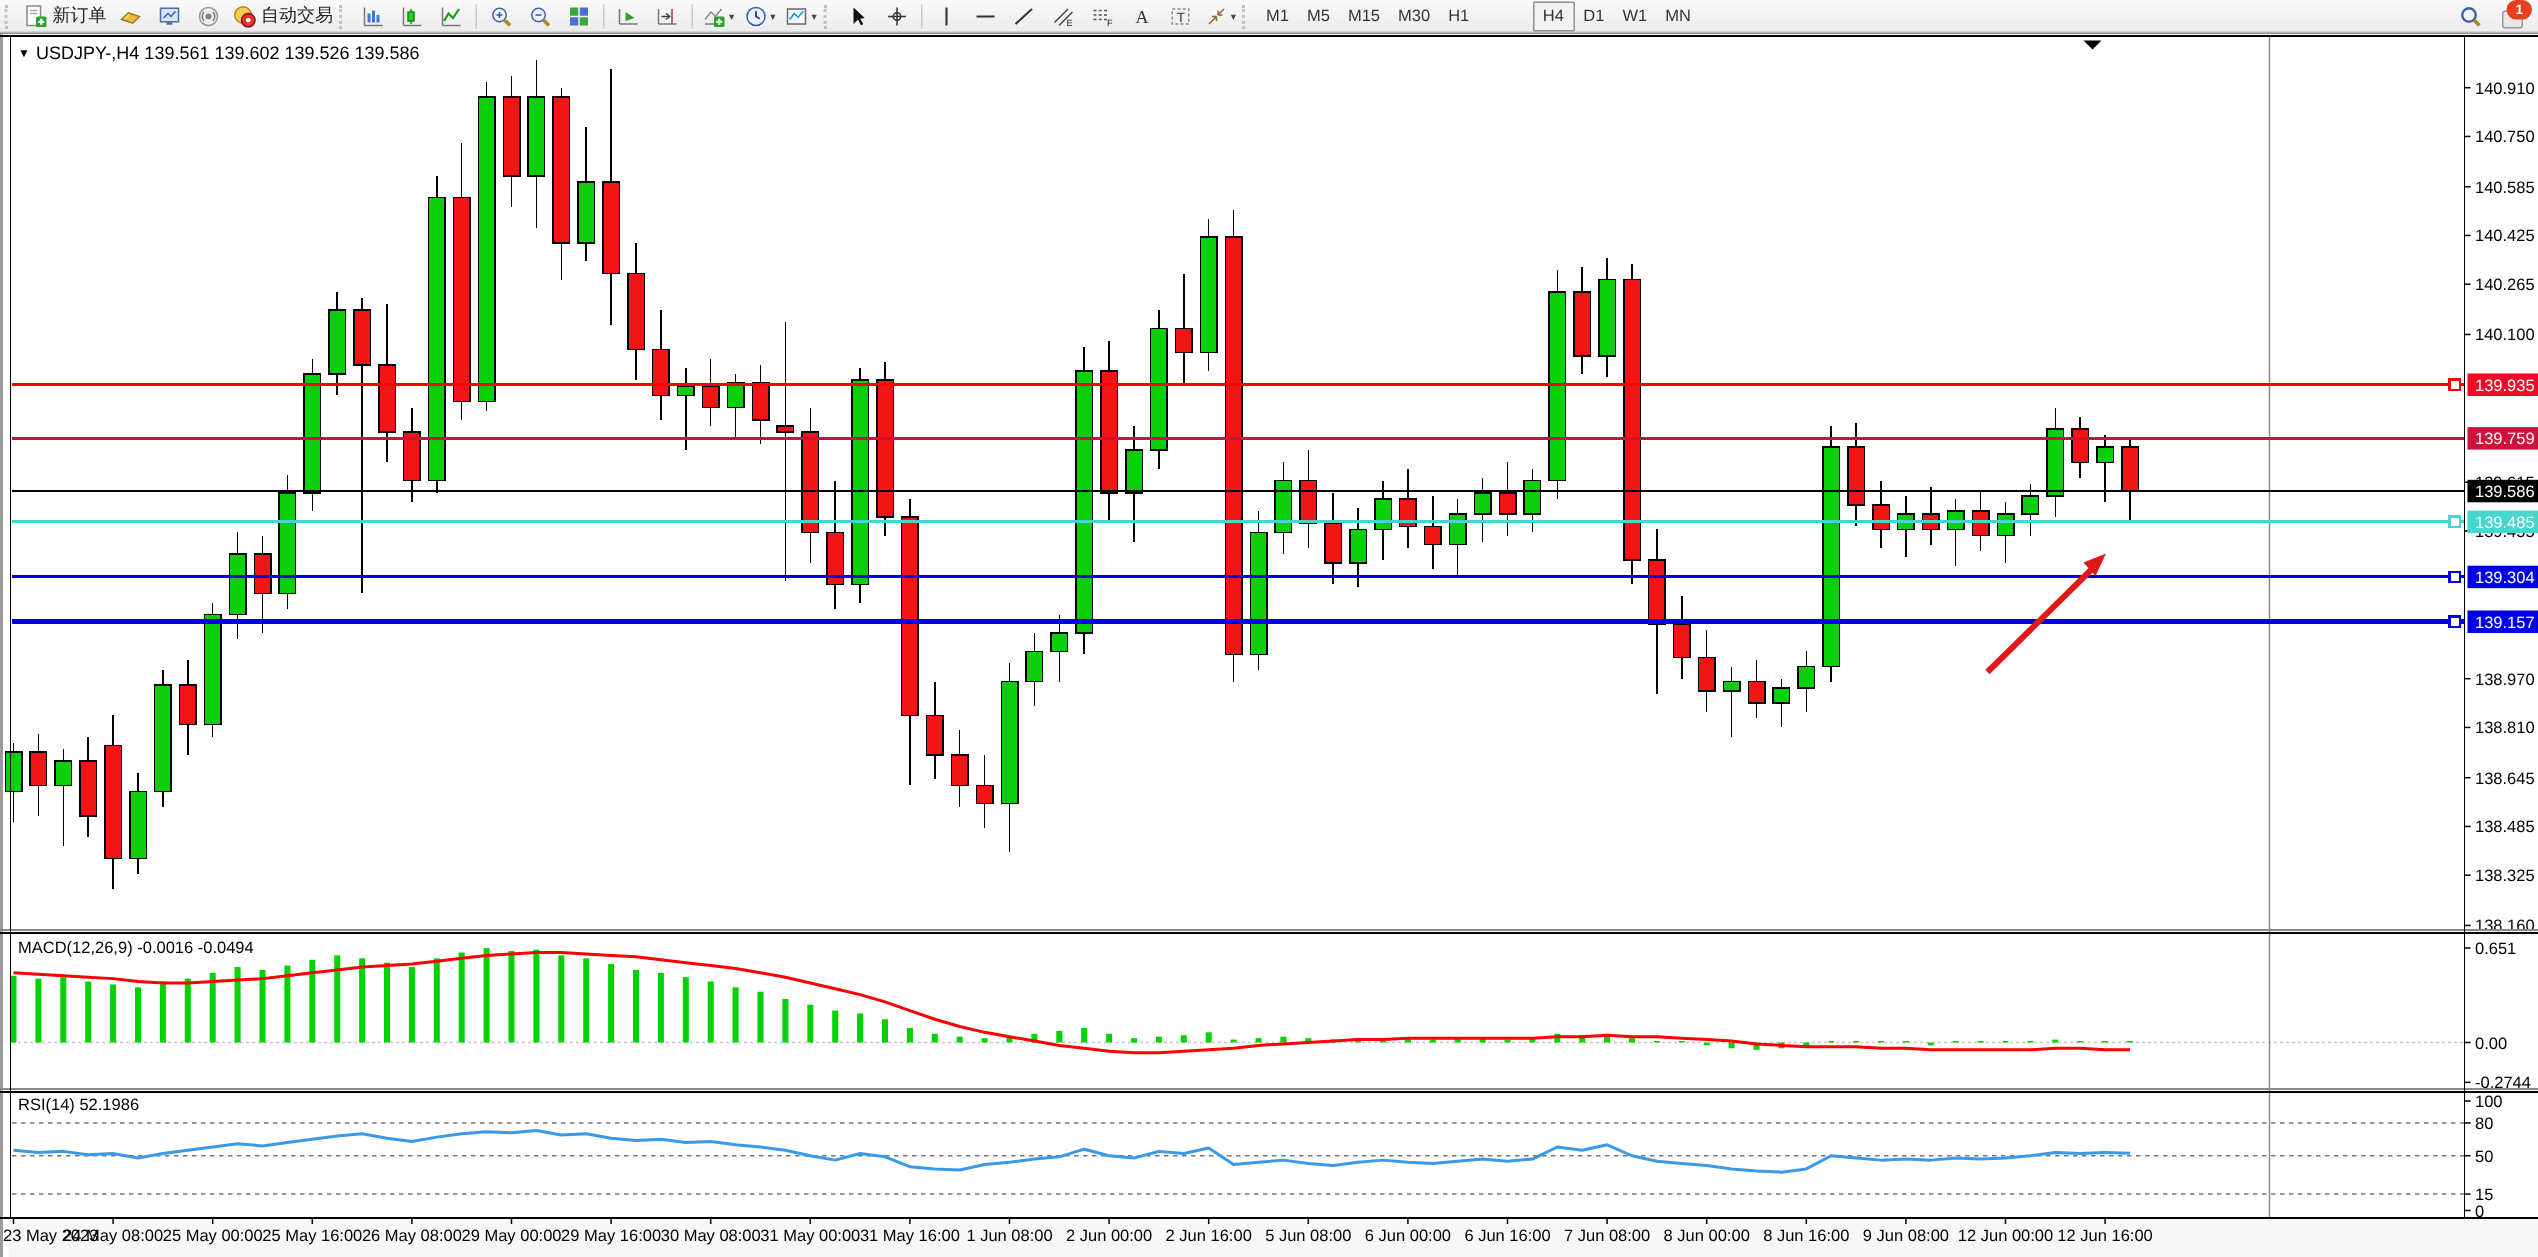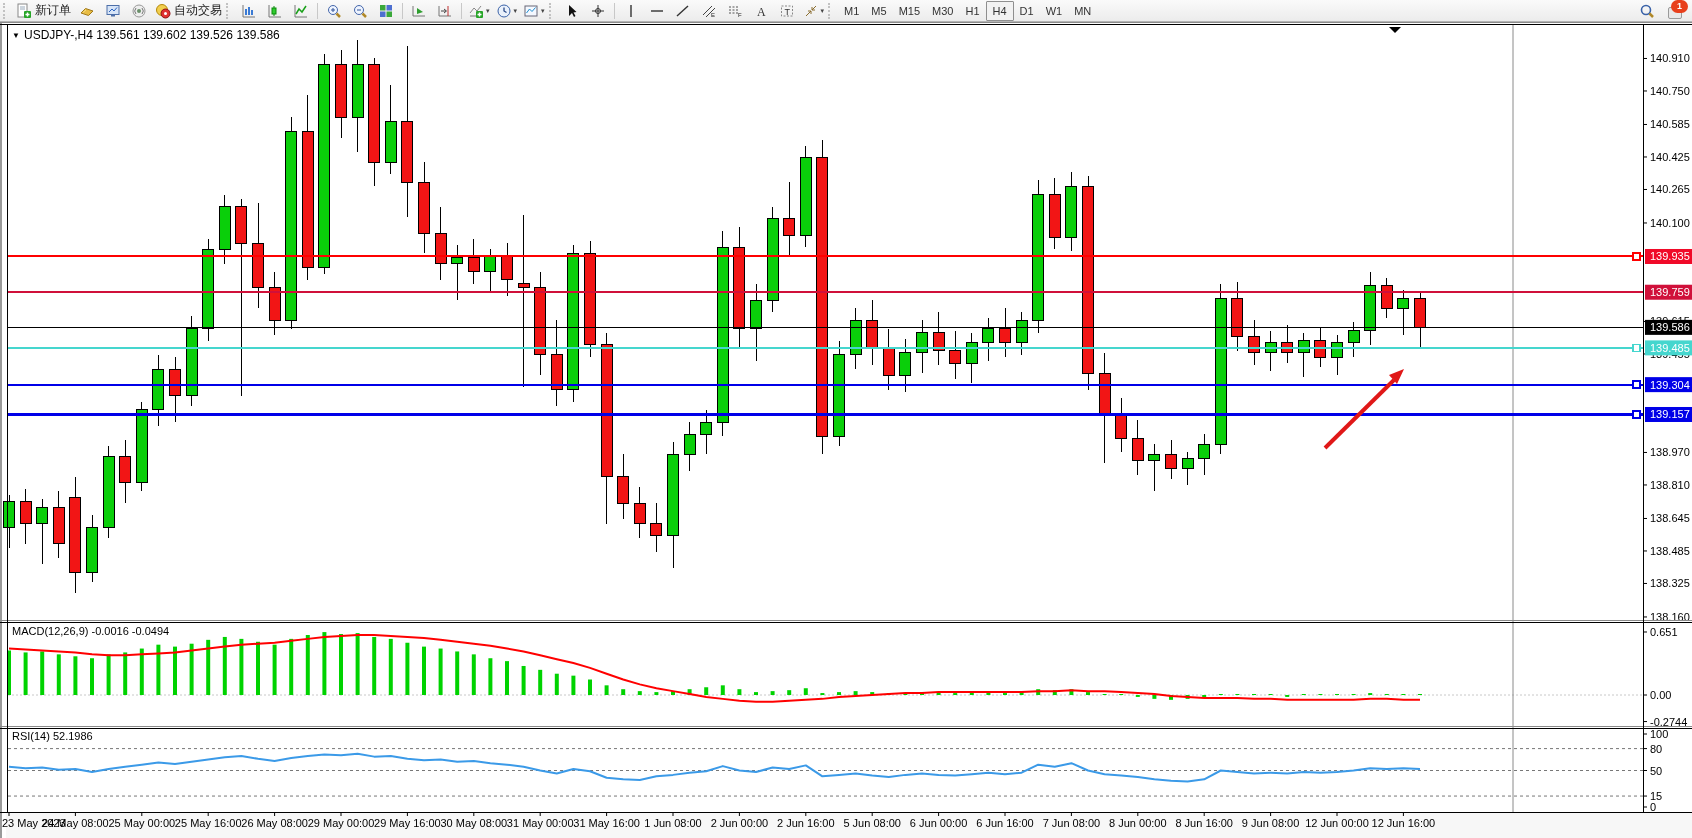--- a/index.html
+++ b/index.html
@@ -10,21 +10,21 @@
     background:linear-gradient(#fafafa,#ececec);border-bottom:1px solid #b5b5b5;
     display:flex;align-items:center;box-sizing:border-box;padding-left:2px;}
   .grip{width:5px;height:16px;border-left:2px dotted #c2c2c2;margin:0 3px 0 1px;}
   .sep{width:1px;height:16px;background:#c8c8c8;margin:0 3px;}
   .tb-btn{height:20px;min-width:20px;display:flex;align-items:center;justify-content:center;
     padding:0 3px;font-size:11px;color:#222;white-space:nowrap;cursor:default;}
   .tb-btn svg{display:block;}
   .tb-lbl{margin-left:3px;font-size:12px;}
   .caret{font-size:7px;color:#444;margin-left:2px;}
   .tf{height:18px;display:flex;align-items:center;padding:0 6px;font-size:11px;color:#333;text-align:center;}
-  .tf.active{border:1px solid #8f8f8f;background:#f2f2f2;border-radius:1px;}
+  .tf.active{border:1px solid #8f8f8f;background:#f2f2f2;border-radius:1px;margin-left:36px;}
   #tb-right{margin-left:auto;display:flex;align-items:center;margin-right:6px;}
   #badge{position:relative;width:18px;height:16px;margin-left:8px;}
   #badge .bubble{position:absolute;left:0;bottom:0;width:12px;height:10px;border:1px solid #9a9a9a;
     border-radius:2px;background:#e8e8e8;}
   #badge .count{position:absolute;right:-2px;top:-3px;min-width:13px;height:13px;border-radius:7px;
     background:#e8401c;color:#fff;font-size:9px;font-weight:bold;display:flex;align-items:center;
     justify-content:center;padding:0 2px;}
   
   #chart-wrap{position:absolute;top:22px;left:0;width:1692px;height:816px;background:#fff;}
   #chart-svg{display:block;}

